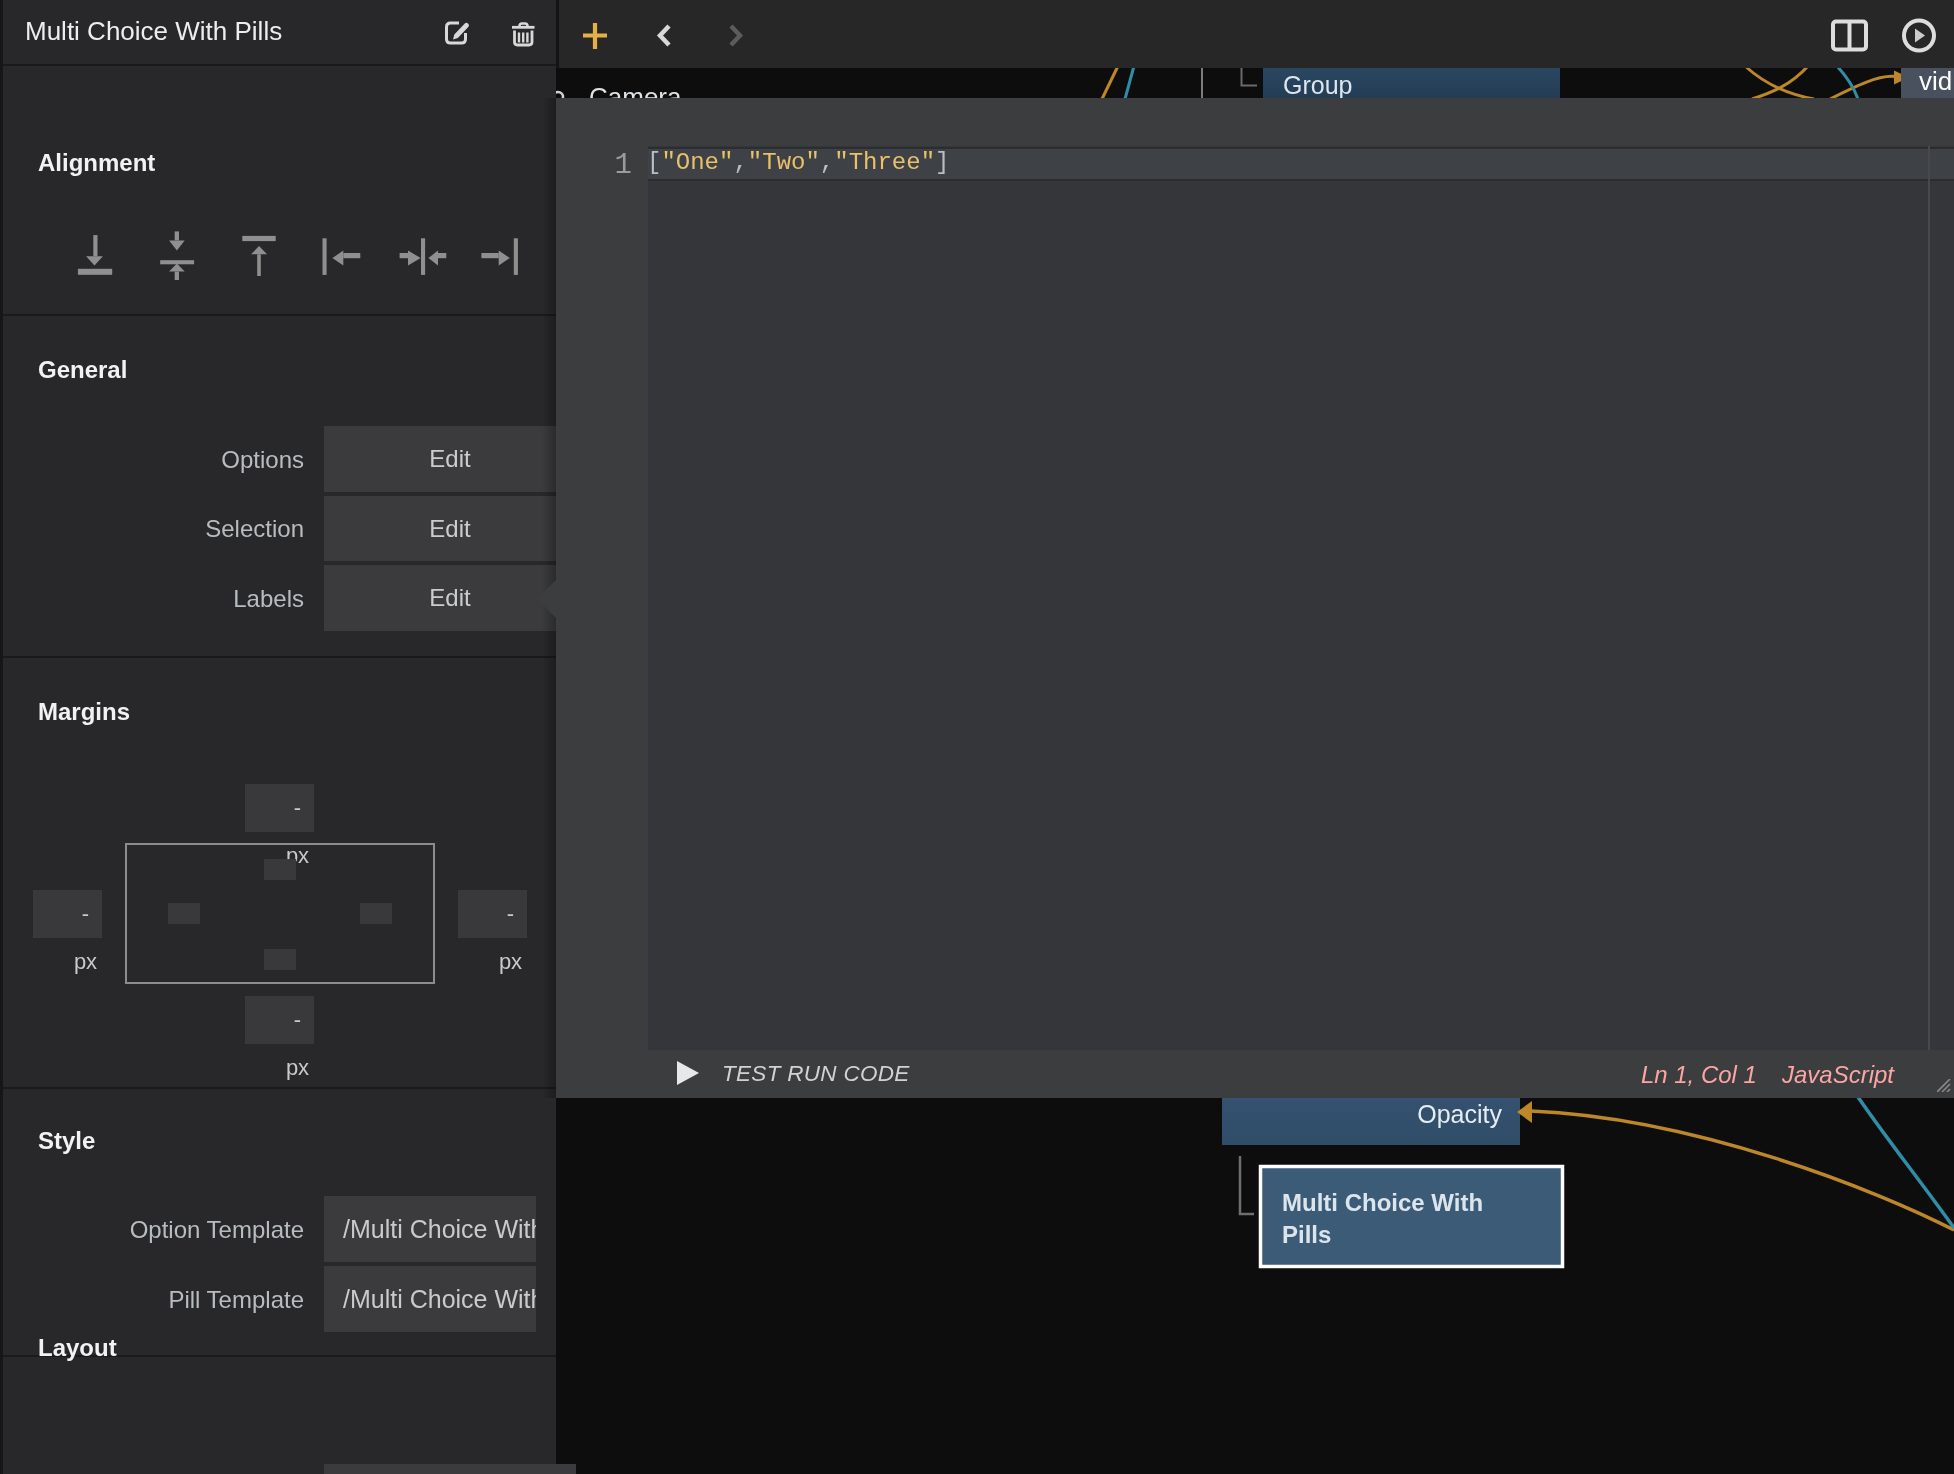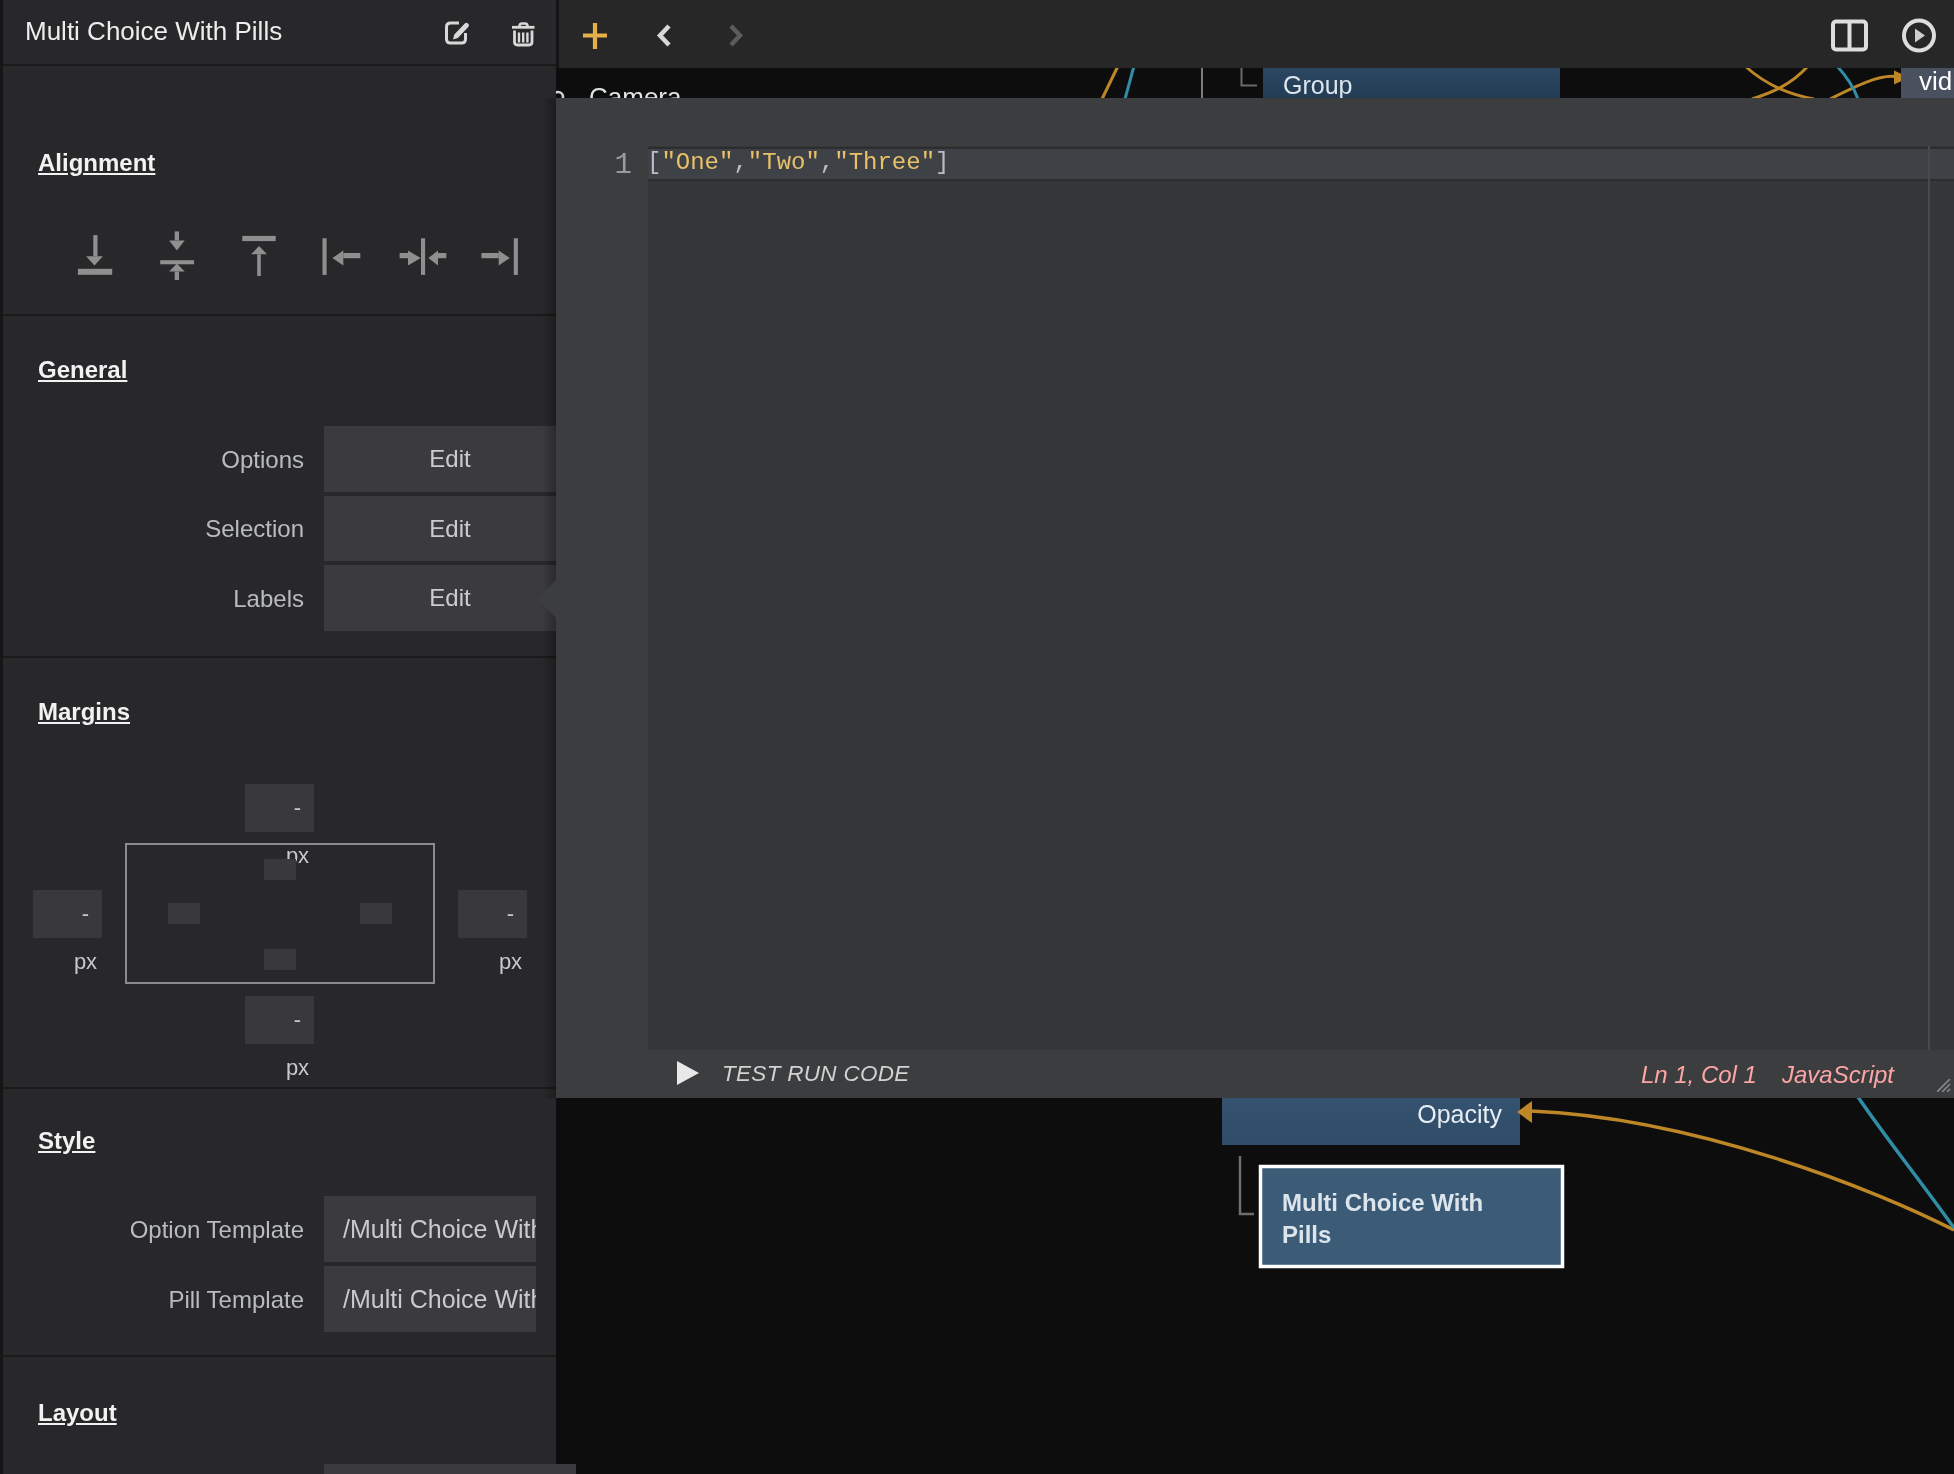--- a/index.html
+++ b/index.html
@@ -13,21 +13,21 @@
 
   
   #toolbar { left:556px; top:0; width:1398px; height:68px; background:#272728; z-index:3; }
 
   
   #panel { left:0; top:0; width:556px; height:1474px; background:#28282a; z-index:4; }
   #panel .leftedge { position:absolute; left:0; top:0; width:3px; height:1474px; background:#161617; }
   .hdr { position:absolute; left:0; top:0; width:556px; height:65px;border-radius:25px; }
   .hdr .title { position:absolute; left:25px; top:16px; font-size:26px; color:#ededee; letter-spacing:0px; }
   .divider { position:absolute; left:0; width:556px; height:2px; background:#1a1a1b; }
-  .sect { position:absolute; left:38px; font-size:24px; font-weight:bold; color:#f2f2f3;text-decoration:underline; }
+  .sect { position:absolute; left:38px; font-size:24px; font-weight:bold; color:#f2f2f3; }
   .rowlabel { position:absolute; font-size:24px; color:#b9bcbe; text-align:right; width:280px; left:24px; }
   .btn { position:absolute; left:324px; width:252px; background:#3b3b3d; color:#cbcccd;
          font-size:24px; text-align:center; }
   .pxbox { position:absolute; width:69px; height:48px; background:#39393b; color:#c8c9ca;
            font-size:22px; text-align:center; line-height:48px;padding-left:36px; }
   .marginrect { position:absolute; left:125px; top:843px; width:310px; height:141px; border:2px solid #8c8c8c; }
   .sq { position:absolute; width:32px; height:21px; background:#39393b; }
   .tmplbox { position:absolute; left:324px; width:212px; background:#3b3b3d; color:#c9cacb;
              font-size:25px; white-space:nowrap; overflow:hidden; padding-left:19px; }
 
@@ -180,21 +180,21 @@
     <div class="sq" style="left:264px;top:949px"></div>
     <div class="divider" style="top:1087px"></div>
 
     <div class="sect" style="top:1127px">Style</div>
     <div class="rowlabel" style="top:1216px">Option Template</div>
     <div class="tmplbox" style="top:1196px;height:66px;line-height:66px">/Multi Choice With Pills</div>
     <div class="rowlabel" style="top:1286px">Pill Template</div>
     <div class="tmplbox" style="top:1266px;height:66px;line-height:66px">/Multi Choice With Pills</div>
     <div class="divider" style="top:1355px"></div>
 
-    <div class="sect" style="top:1399px">Layout</div>
+    <div class="sect" style="top:1334px">Layout</div>
     <div class="btn" style="top:1464px;height:10px"></div>
     <div class="leftedge"></div>
     <div style="position:absolute;right:0;top:98px;width:14px;height:1000px;background:linear-gradient(to right, rgba(0,0,0,0), rgba(0,0,0,0.28))"></div>
   </div>
 
   <div id="popup" class="abs">
     <div class="notch"></div>
     <div id="editor">
       <div id="activeline"></div>
     </div>

